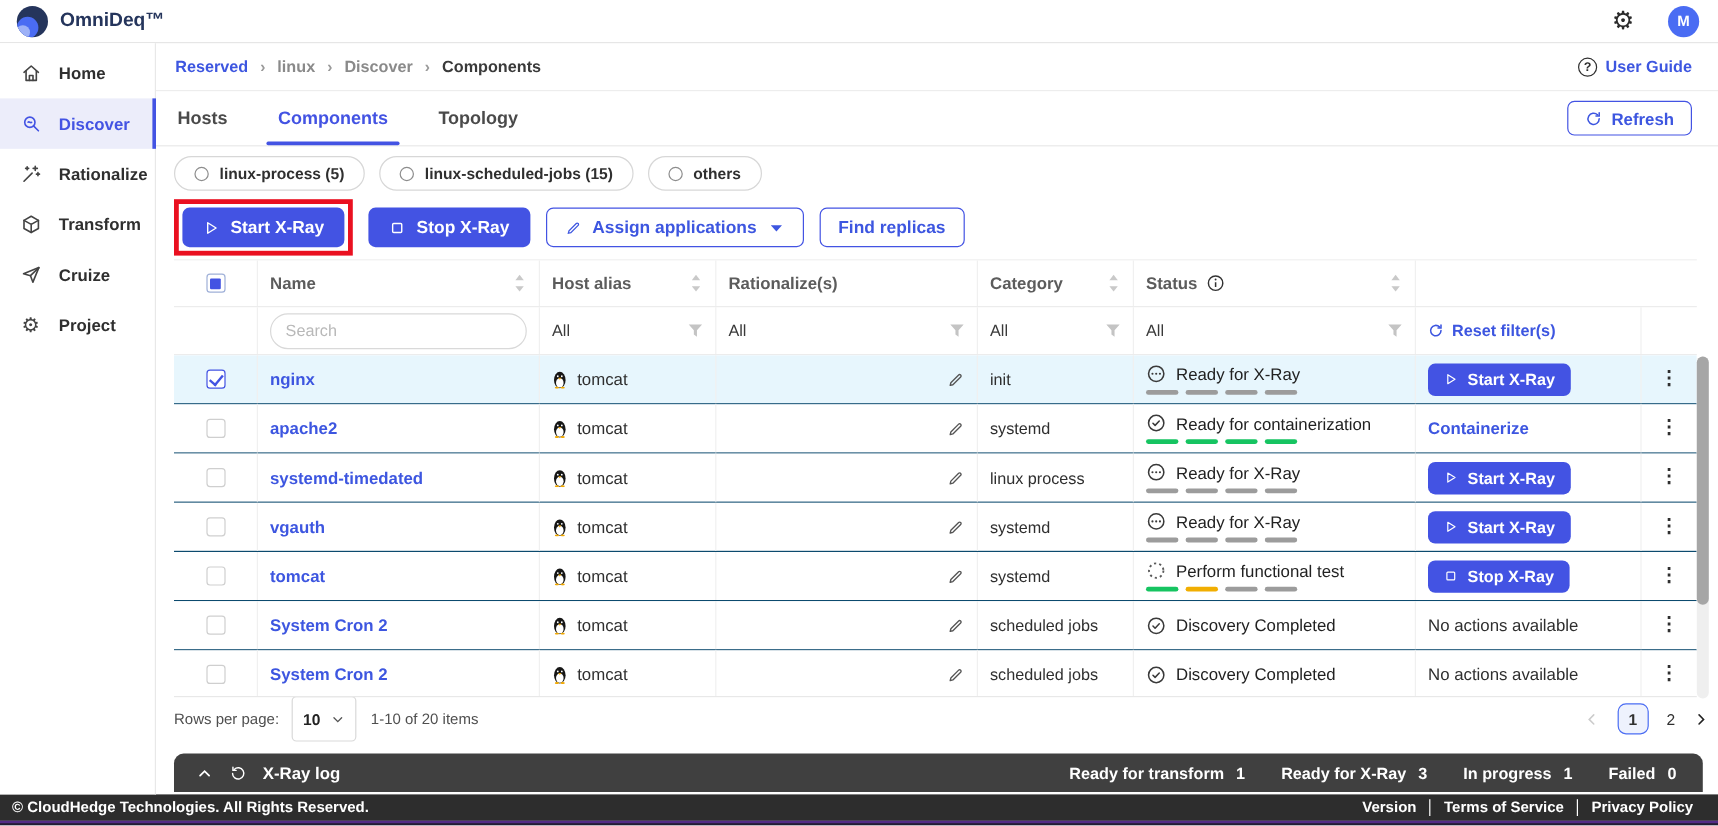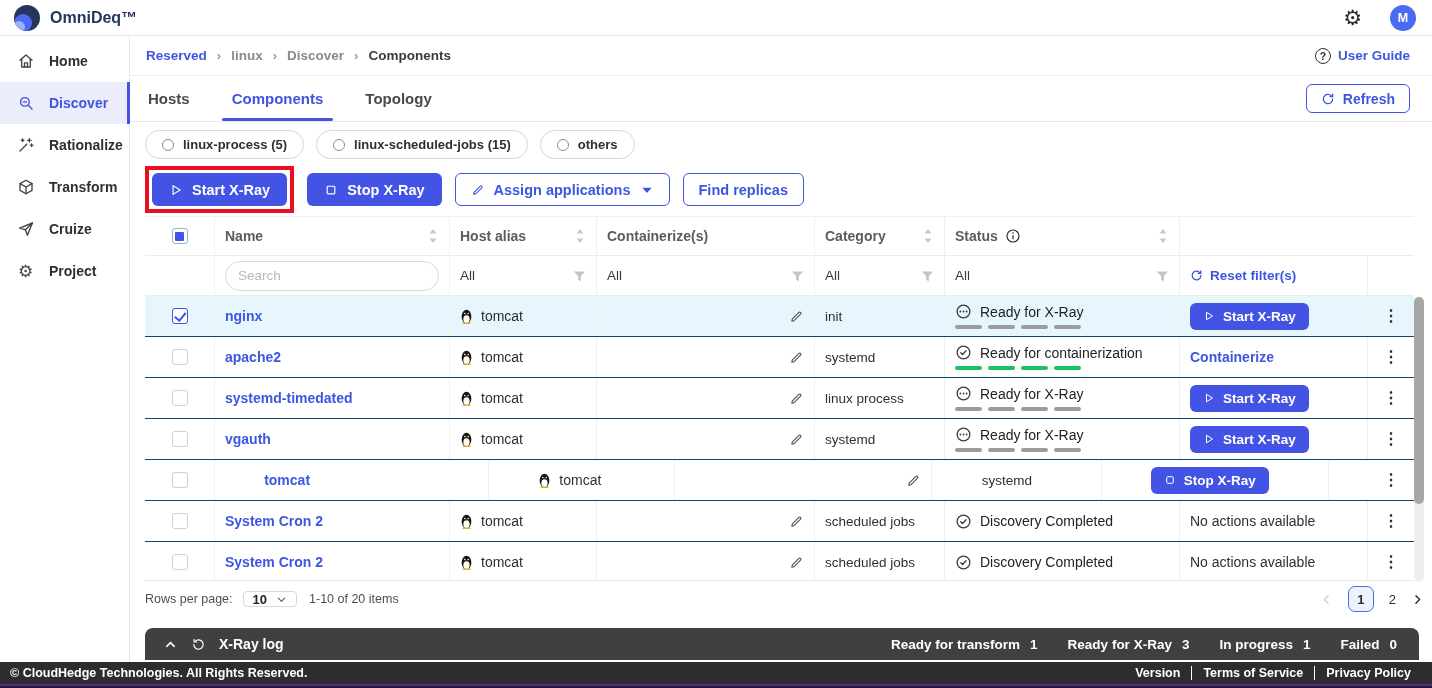--- a/index.html
+++ b/index.html
@@ -108,21 +108,21 @@
   .act-btn svg { width:12px; height:12px; }
   .act-link { color:#3d56e0; font-size:14px; font-weight:600; cursor:pointer; }
   .act-none { color:#2f2f2f; font-size:14px; }
   .kebab { font-size:16px; font-weight:700; color:#2f2f2f; cursor:pointer; line-height:1; }
   .scrollbar { position:absolute; right:0; top:81px; width:10px; height:285px; background:#efefef; border-radius:5px; }
   .scroll-thumb { position:absolute; top:0; left:0; width:10px; height:207px; background:#a6a6a6; border-radius:5px; cursor:pointer; }
 
   
   .pagination { height:36px; width:1279px; display:flex; align-items:center; font-size:12.5px; color:#4f4f4f; }
   .rpp-label { margin-right:10px; }
-  .per-page-box { height:16px; border:1px solid #d9d9d9; border-radius:4px; display:flex; align-items:center; gap:9px; padding:0 9px; background:#fff; cursor:pointer; }
+  .per-page-box { height:38px; border:1px solid #d9d9d9; border-radius:4px; display:flex; align-items:center; gap:9px; padding:0 9px; background:#fff; cursor:pointer; }
   .per-page-val { font-size:13px; font-weight:700; color:#222; }
   .per-page-box svg { width:11px; height:11px; color:#555; }
   .range-text { margin-left:12px; color:#4f4f4f; font-size:12.5px; }
   .pages { margin-left:auto; display:flex; align-items:center; gap:15px; }
   .pg-chev { width:13px; height:13px; display:flex; }
   .pg-chev.disabled { color:#cccccc; }
   .pg-chev.enabled { color:#222; cursor:pointer; }
   .page-num { font-size:13px; color:#2f2f2f; cursor:pointer; }
   .page-num.active { width:26px; height:26px; border:1.5px solid #4a6cf3; background:#eef2fd; border-radius:7px; display:flex; align-items:center; justify-content:center; font-weight:600; }
 
@@ -320,21 +320,21 @@
                 </svg></span>
             </div>
           <div class="cell c-host">
               <span class="h-label">Host alias</span>
               <span class="sort-ic"><svg viewBox="0 0 12 18">
                   <path d="M6 2l3.5 4.5h-7z" fill="#c9c9c9"></path>
                   <path d="M6 16l-3.5-4.5h7z" fill="#c9c9c9"></path>
                 </svg></span>
             </div>
           <div class="cell c-app">
-              <span class="h-label">Containerize(s)</span>
+              <span class="h-label">Rationalize(s)</span>
             </div>
           <div class="cell c-cat">
               <span class="h-label">Category</span>
               <span class="sort-ic"><svg viewBox="0 0 12 18">
                   <path d="M6 2l3.5 4.5h-7z" fill="#c9c9c9"></path>
                   <path d="M6 16l-3.5-4.5h7z" fill="#c9c9c9"></path>
                 </svg></span>
             </div>
           <div class="cell c-status">
             <span class="h-label">
@@ -687,20 +687,38 @@
               </div>
     <div class="cell c-app">
                 <span class="app-cell-inner">
                   <svg viewBox="0 0 24 24" fill="none" stroke="currentColor" stroke-width="1.8" stroke-linecap="round" stroke-linejoin="round">
                     <path d="M4.5 19.5l.9-3.6L15.8 5.5a1.8 1.8 0 0 1 2.6 0l.1.1a1.8 1.8 0 0 1 0 2.6L8.1 18.6z"></path>
                   </svg>
                 </span>
               </div>
     <div class="cell c-cat">
                 <span class="cat-txt">systemd</span>
+              </div>
+    <div class="cell c-status">
+                <div class="status-inner">
+        <span class="st-line">
+                    <span style="display:flex">
+                      <svg viewBox="0 0 24 24" fill="none">
+                        <circle cx="12" cy="12" r="8.5" stroke="#5a5a5a" stroke-width="2.2" stroke-dasharray="2.6 3.6"></circle>
+                      </svg>
+                    </span>
+                    <span>Perform functional test</span>
+                  </span>
+        <span class="bars">
+                    <span class="bar" style="background:#16c461"></span>
+                    <span class="bar" style="background:#f1ae01"></span>
+                    <span class="bar" style="background:#9c9c9c"></span>
+                    <span class="bar" style="background:#9c9c9c"></span>
+                  </span>
+      </div>
               </div>
     <div class="cell c-act">
                 <button class="act-btn">
              <span style="display:flex">
                     <svg viewBox="0 0 24 24" fill="none" stroke="#fff" stroke-width="2">
                       <rect x="5.5" y="5.5" width="13" height="13" rx="1.5"></rect>
                     </svg>
                   </span>
                   <span>Stop X-Ray</span>
                 </button>

